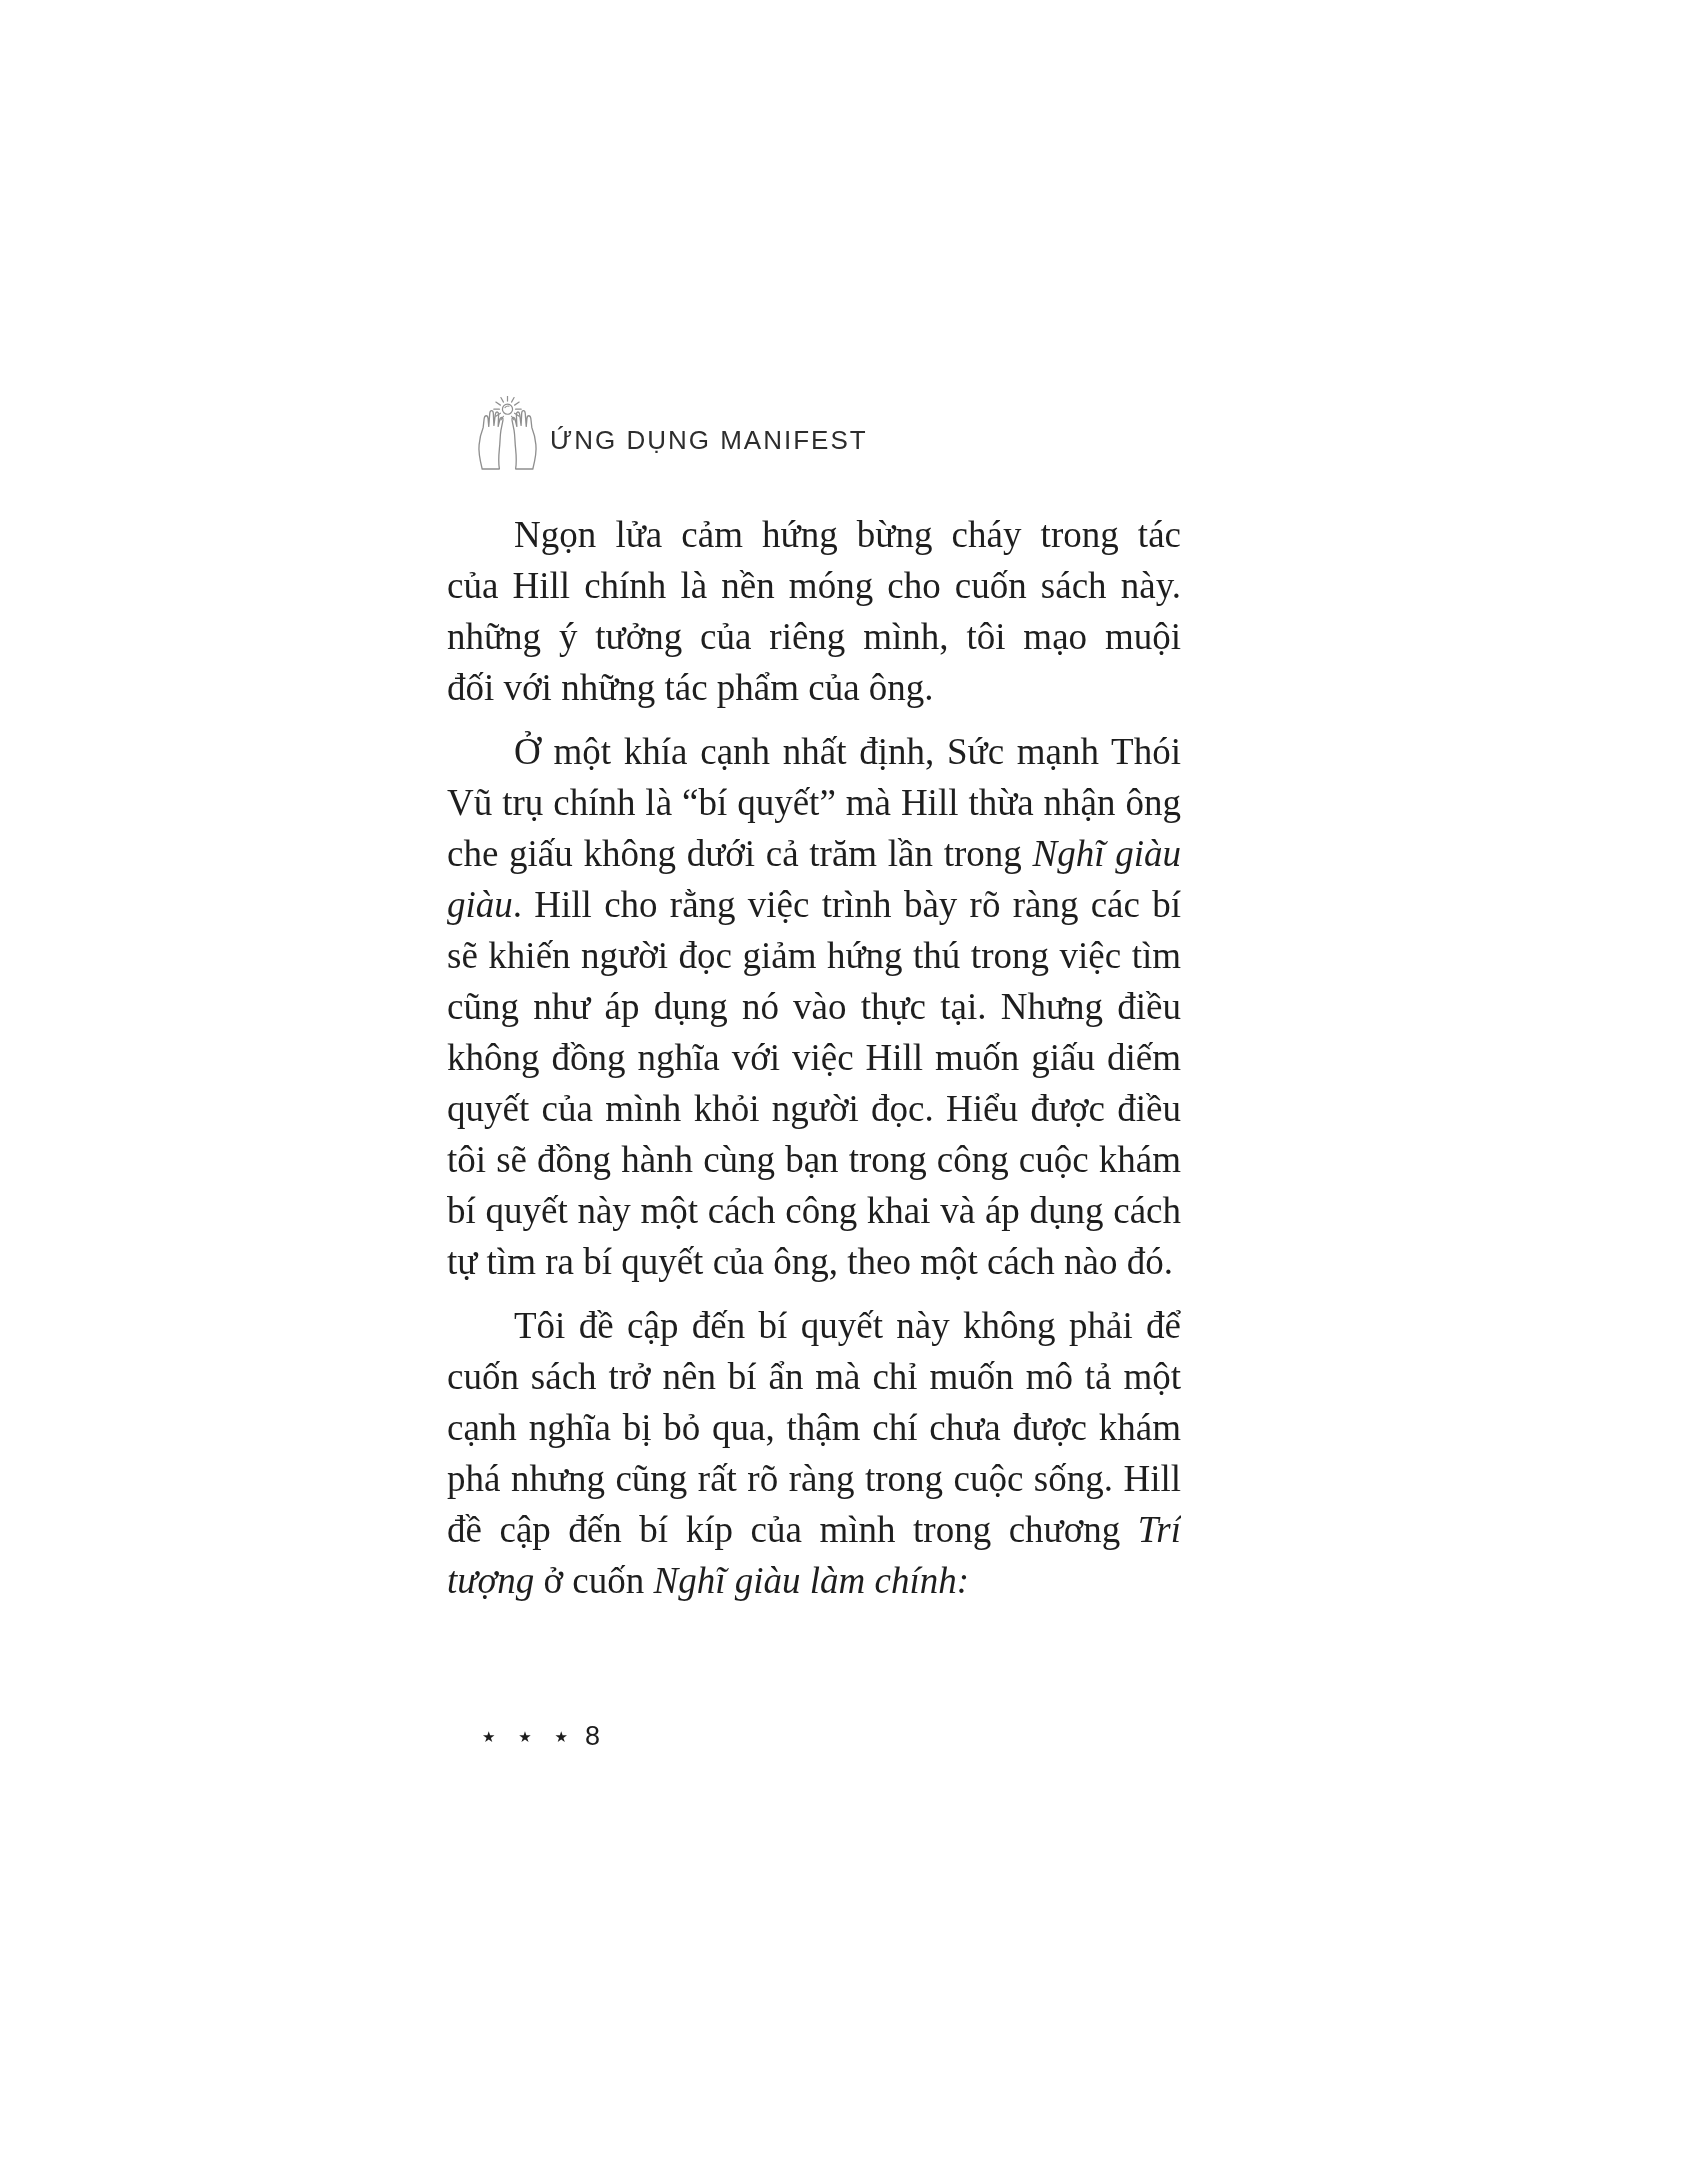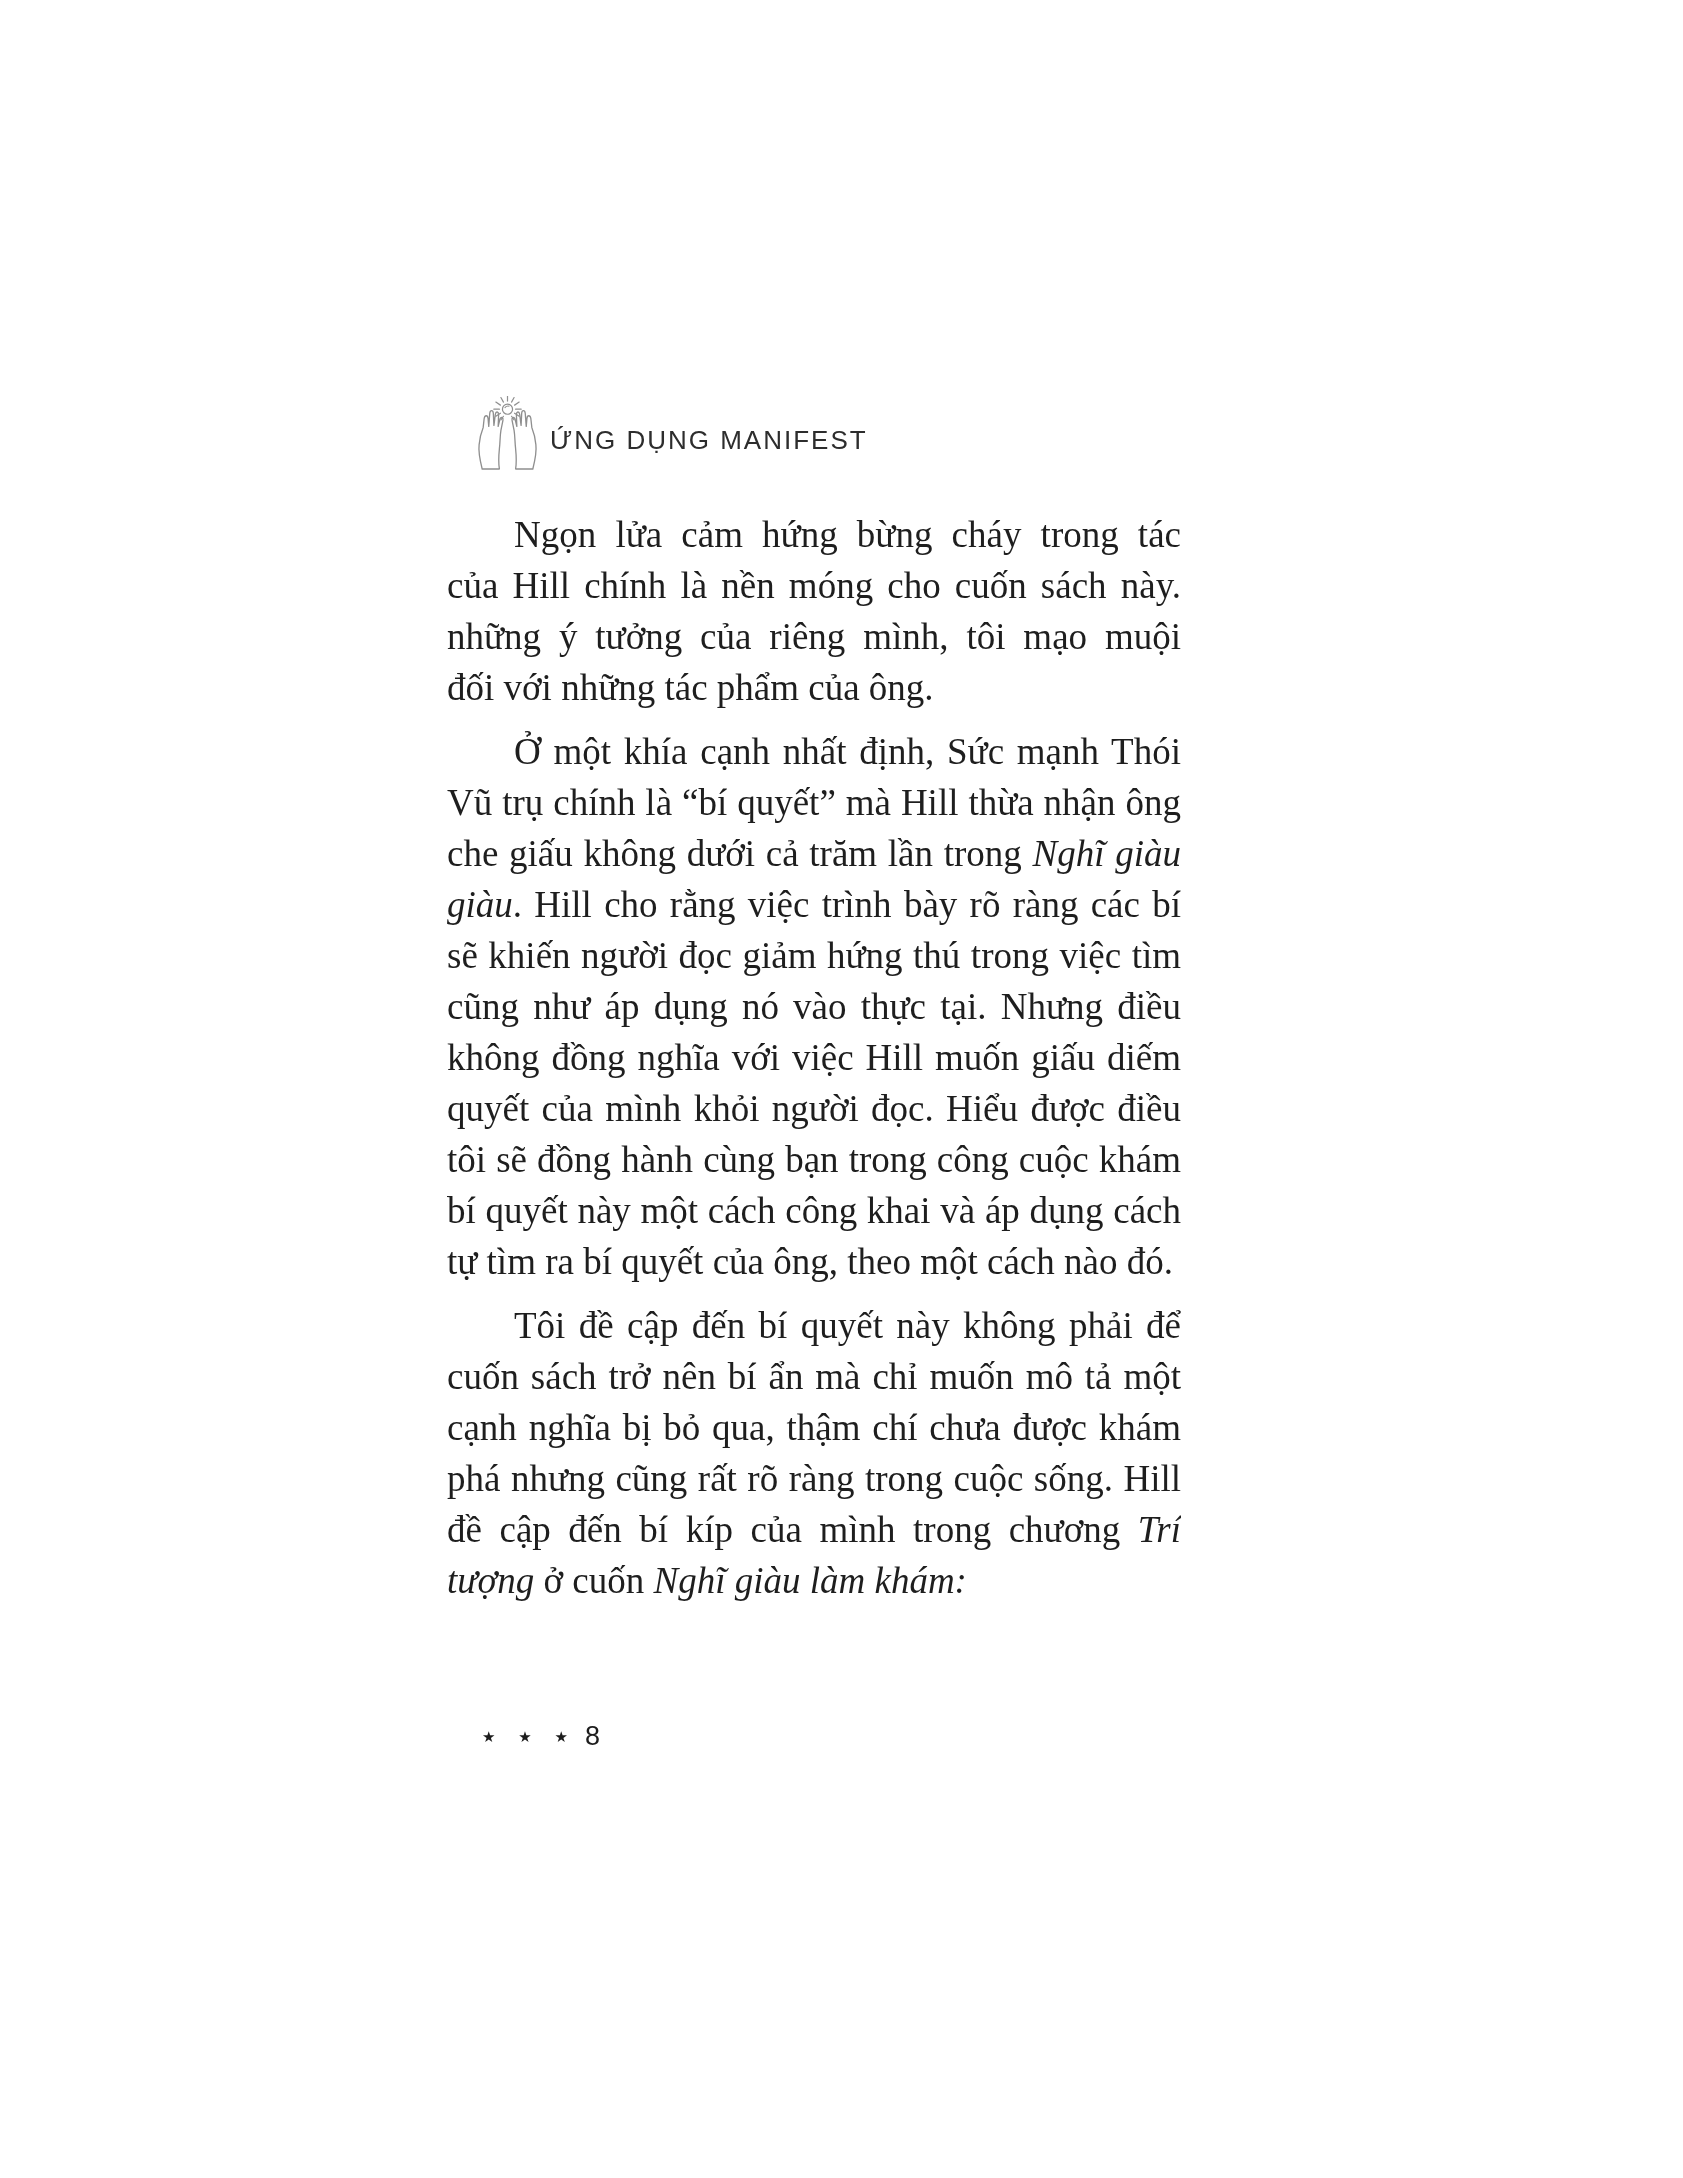--- a/index.html
+++ b/index.html
@@ -154,21 +154,21 @@
         <div class="line j"><span>tôi sẽ đồng hành cùng bạn trong công cuộc khám phá</span></div>
         <div class="line j"><span>bí quyết này một cách công khai và áp dụng cách thức</span></div>
         <div class="line"><span>tự tìm ra bí quyết của ông, theo một cách nào đó.</span></div>
       </div>
       <div class="para">
         <div class="line j indent"><span>Tôi đề cập đến bí quyết này không phải để khiến</span></div>
         <div class="line j"><span>cuốn sách trở nên bí ẩn mà chỉ muốn mô tả một khía</span></div>
         <div class="line j"><span>cạnh nghĩa bị bỏ qua, thậm chí chưa được khám</span></div>
         <div class="line j"><span>phá nhưng cũng rất rõ ràng trong cuộc sống. Hill có</span></div>
         <div class="line j"><span>đề cập đến bí kíp của mình trong chương </span><em>Trí tưởng</em></div>
-        <div class="line"><em>tượng</em><span> ở cuốn </span><em>Nghĩ giàu làm khám:</em></div>
+        <div class="line"><em>tượng</em><span> ở cuốn </span><em>Nghĩ giàu làm chính:</em></div>
       </div>
     </div>
 
   <div class="page-footer">
     <span class="stars-ornament">★ ★ ★</span>
     <span class="page-number">8</span>
   </div>
 
 </div>
 

